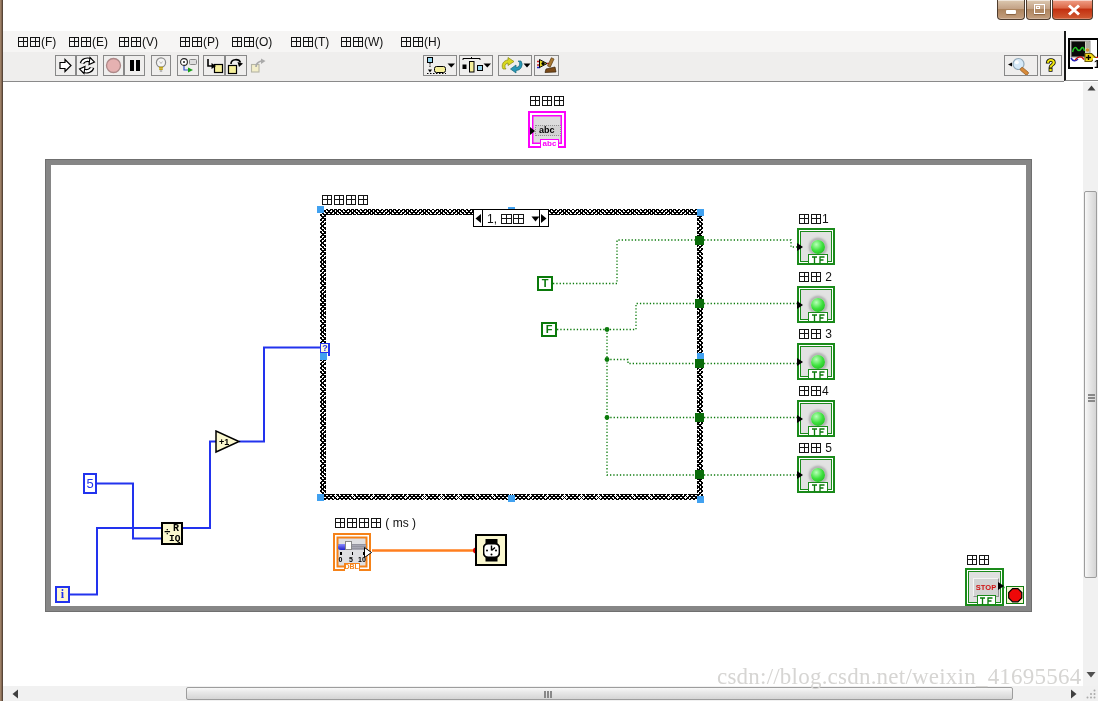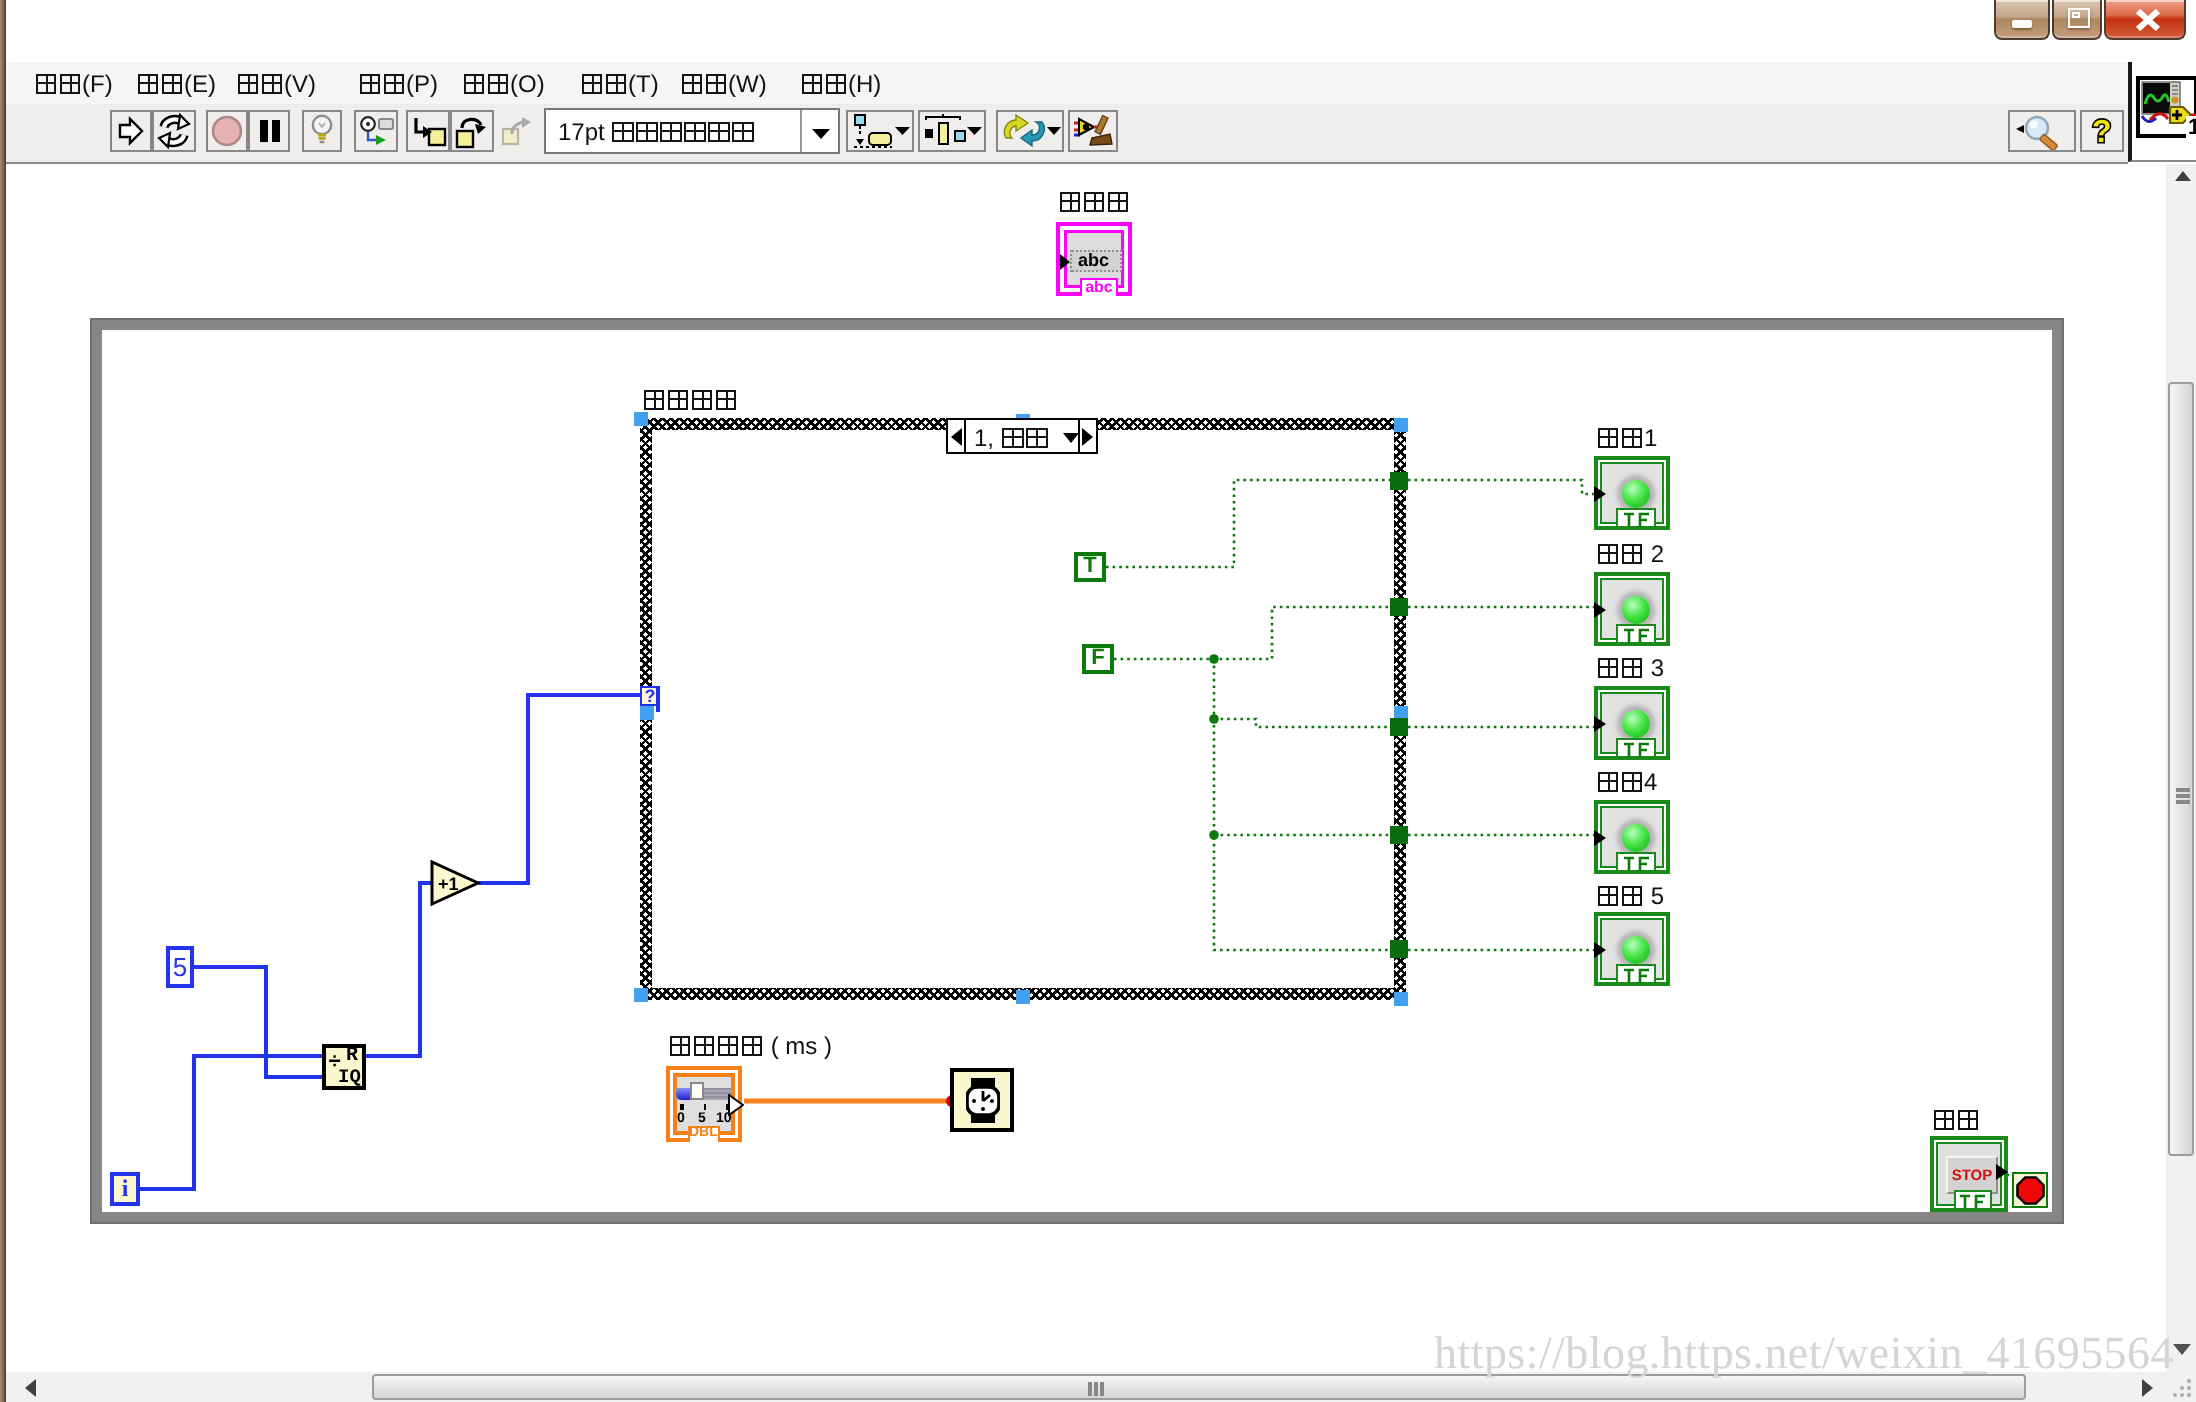--- a/index.html
+++ b/index.html
@@ -300,27 +300,20 @@
   <div class="tb" style="left:222px;width:22px"><svg width="20" height="19">
           <rect x="2.5" y="9.5" width="8" height="8" fill="#f5ef9a" stroke="#000" stroke-width="1.2"></rect>
           <path d="M5,8 C5,2.5 13,2.5 14.5,6.5" fill="none" stroke="#000" stroke-width="1.6"></path>
           <path d="M11.5,6 L17,7.5 L13,11 Z" fill="#000"></path>
         </svg></div>
   <div class="abs" style="left:246px;top:3px;width:20px;height:21px"><svg width="20" height="19">
           <rect x="2.5" y="9.5" width="7.5" height="7.5" fill="#f3eec9" stroke="#b5b5a5" stroke-width="1.1"></rect>
           <path d="M7,12 C7,7 12,6 13.5,6" fill="none" stroke="#aaa" stroke-width="1.6"></path>
           <path d="M12,3.5 L16.5,6 L12,9 Z" fill="#aaa"></path>
         </svg></div>
-  <div class="abs" style="left:269px;top:2px;width:148px;height:23px;background:#fff;border:1px solid #777;font-size:12px;color:#111">
-        <span style="position:absolute;left:6px;top:4px">17pt <i class="c"></i><i class="c"></i><i class="c"></i><i class="c"></i><i class="c"></i><i class="c"></i></span>
-        <div class="abs" style="left:127px;top:0;width:1px;height:21px;background:#999"></div>
-        <svg class="abs" style="left:132px;top:8px" width="12" height="8">
-          <path d="M1,1.5 L10,1.5 L5.5,6.5 Z" fill="#000"></path>
-        </svg>
-      </div>
   <div class="tb" style="left:420px;width:34px"><svg width="32" height="19">
           <rect x="3.5" y="1.5" width="5" height="5" fill="#9ad8f0" stroke="#000"></rect>
           <path d="M6,7 V12" stroke="#000" stroke-dasharray="1.5 1"></path>
           <path d="M4,13.5 L8,13.5 L6,16.5 Z" fill="#000"></path>
           <rect x="10.5" y="10.5" width="11" height="6" rx="2" fill="#f5ef9a" stroke="#000"></rect>
           <path d="M3,17.5 H22" stroke="#000" stroke-dasharray="1.5 1.5"></path>
           <path d="M23.5,7.5 L31,7.5 L27.25,11.5 Z" fill="#000"></path>
         </svg></div>
   <div class="tb" style="left:456px;width:34px"><svg width="32" height="19">
           <path d="M3,4 V2.5 H20 V4 M11.5,2.5 V1" stroke="#000" fill="none"></path>
@@ -400,14 +393,14 @@
           <circle cx="11.5" cy="4.5" r="1"></circle>
           <circle cx="11.5" cy="8" r="1"></circle>
           <circle cx="11.5" cy="11.5" r="1"></circle>
           <circle cx="8" cy="8" r="1"></circle>
           <circle cx="8" cy="11.5" r="1"></circle>
           <circle cx="4.5" cy="11.5" r="1"></circle>
         </g>
       </svg>
  </div>
  <div class="abs" id="leftborder"></div>
- <div class="abs" id="watermark" style="left:717px;top:664px;font-family:'Liberation Serif',serif;font-size:23px;letter-spacing:.22px;color:#d6d5d3;white-space:nowrap">https://blog.https.net/weixin_41695564</div>
+ <div class="abs" id="watermark" style="left:717px;top:664px;font-family:'Liberation Serif',serif;font-size:23px;letter-spacing:.22px;color:#d6d5d3;white-space:nowrap">csdn://blog.csdn.net/weixin_41695564</div>
 </div>
 
 </body></html>

